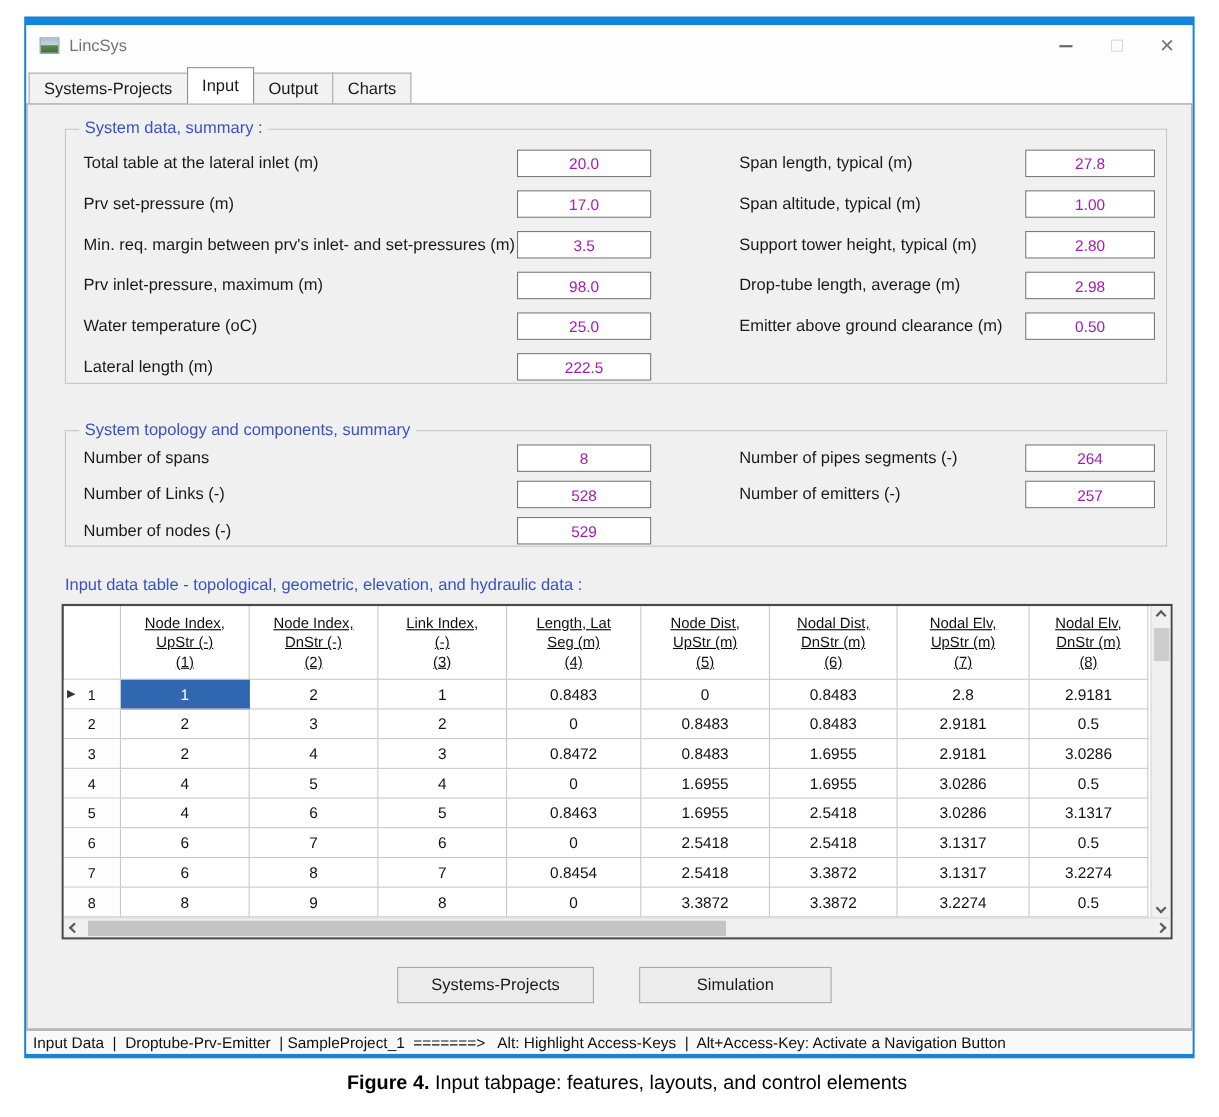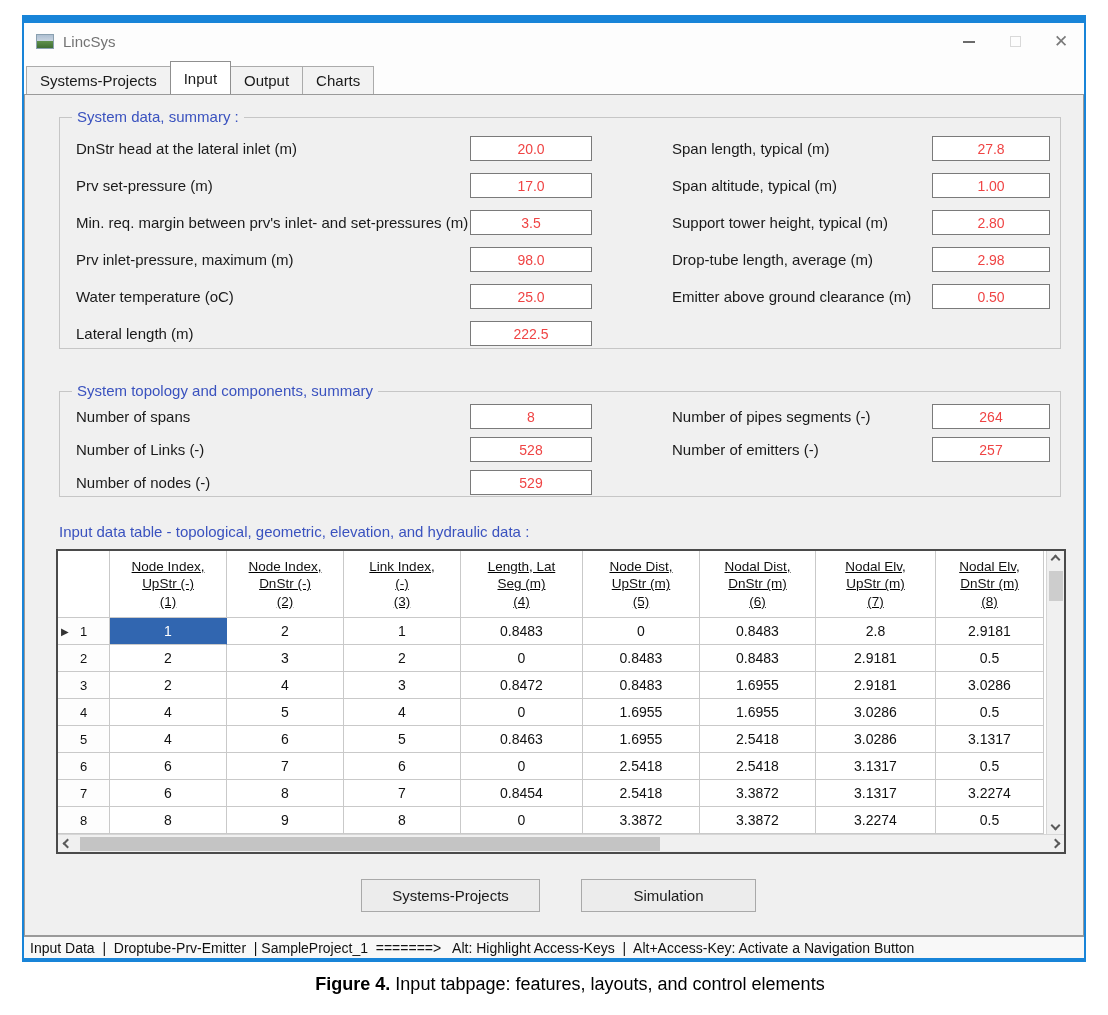--- a/index.html
+++ b/index.html
@@ -33,21 +33,21 @@
     border:1px solid #9a9a9a; background:#f0f0f0; z-index:2; }
 
   .groupbox { position:absolute; border:1px solid #c6c6c6; }
   .group-title { position:absolute; top:-10px; left:12px; background:#f0f0f0; padding:0 5px;
     font-size:15px; color:#3a52bf; white-space:nowrap; }
 
   .fields-col { position:absolute; display:flex; flex-direction:column; }
   .field-row { display:flex; align-items:center; height:25px; }
   .field-label { flex:1; font-size:15px; color:#1a1a1a; white-space:nowrap; }
   .textbox { width:122px; height:25px; background:#ffffff; border:1px solid #7a7a7a;
-    font-size:14px; color:#ef4444; display:flex; align-items:center; justify-content:center; }
+    font-size:14px; color:#a21caf; display:flex; align-items:center; justify-content:center; }
   .fields-right .textbox { width:118px; }
 
   .table-title { position:absolute; font-size:15px; color:#3a52bf; white-space:nowrap; }
 
   
   .data-table { position:absolute; background:#ffffff; border:2px solid #4a4a4a; }
   .tbl-header { display:flex; height:67px;text-decoration:underline; }
   .hcell { border-right:1px solid #c9c9c9; border-bottom:1px solid #c9c9c9;
     display:flex; align-items:center; justify-content:center; text-align:center;
     font-size:13.5px; color:#111; white-space:pre-line; line-height:1.3; }
@@ -119,21 +119,21 @@
       <div class="tab">Charts</div>
     </div>
 
     <div class="panel">
 
       <div class="groupbox" style="left:34px; top:22px; width:1002px; height:232px;">
         <span class="group-title">System data, summary :</span>
         <div class="fields-col fields-left" style="left:16px; top:18px; width:516px; gap:12px;">
 
         <div class="field-row">
-            <span class="field-label">DnStr head at the lateral inlet  (m)</span>
+            <span class="field-label">Total table at the lateral inlet  (m)</span>
             <div class="textbox">20.0</div>
           </div>
             <div class="field-row">
             <span class="field-label">Prv set-pressure (m)</span>
             <div class="textbox">17.0</div>
           </div>
             <div class="field-row">
             <span class="field-label">Min. req. margin between prv's inlet- and set-pressures (m)</span>
             <div class="textbox">3.5</div>
           </div>

